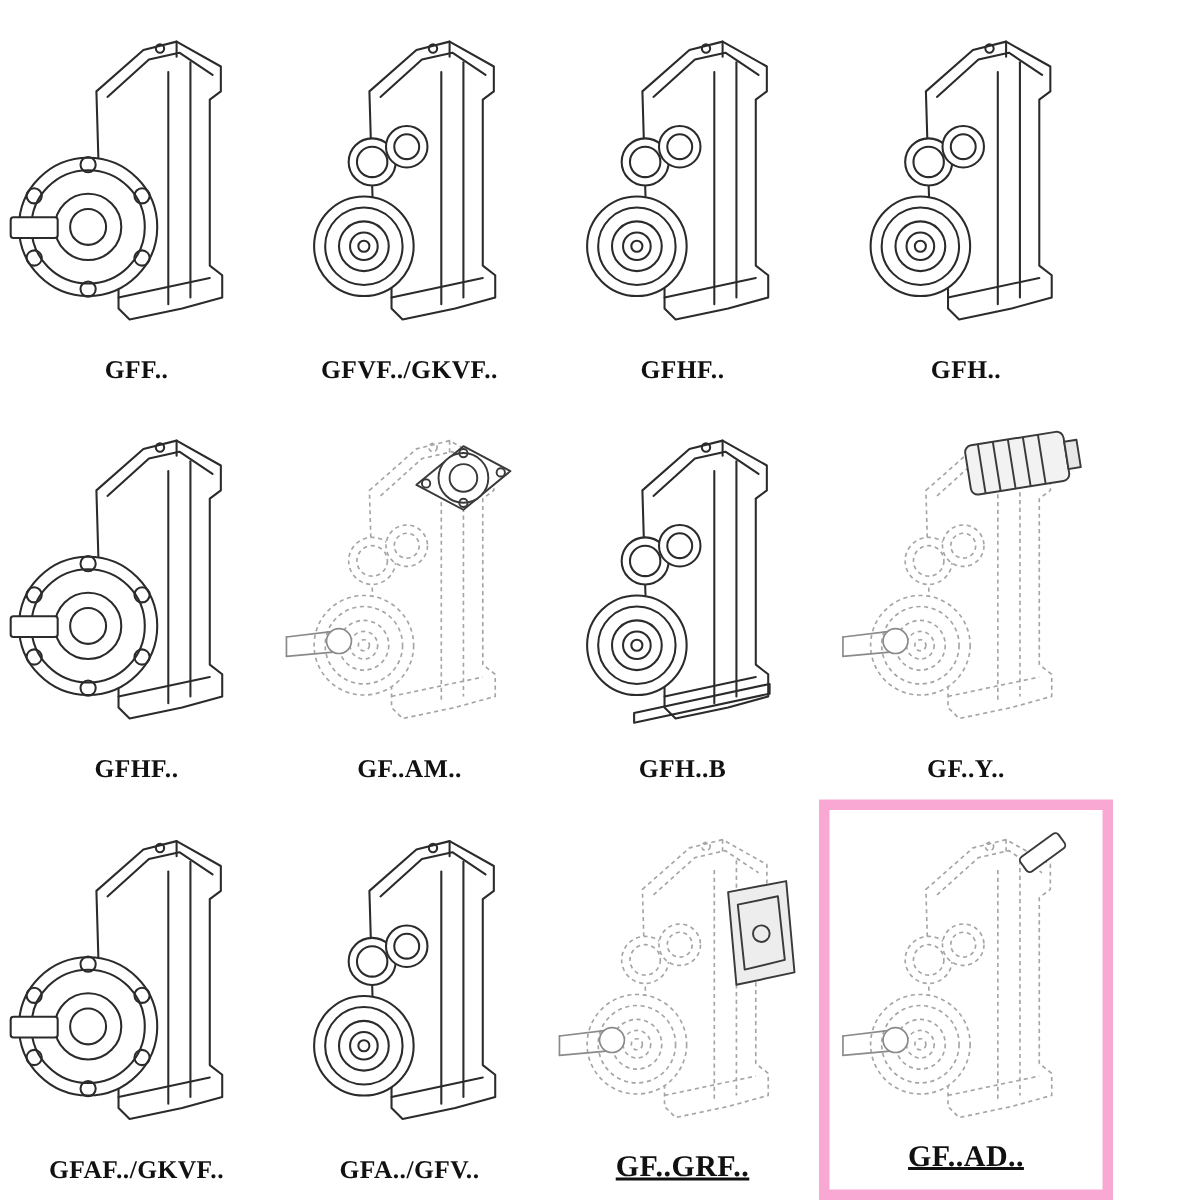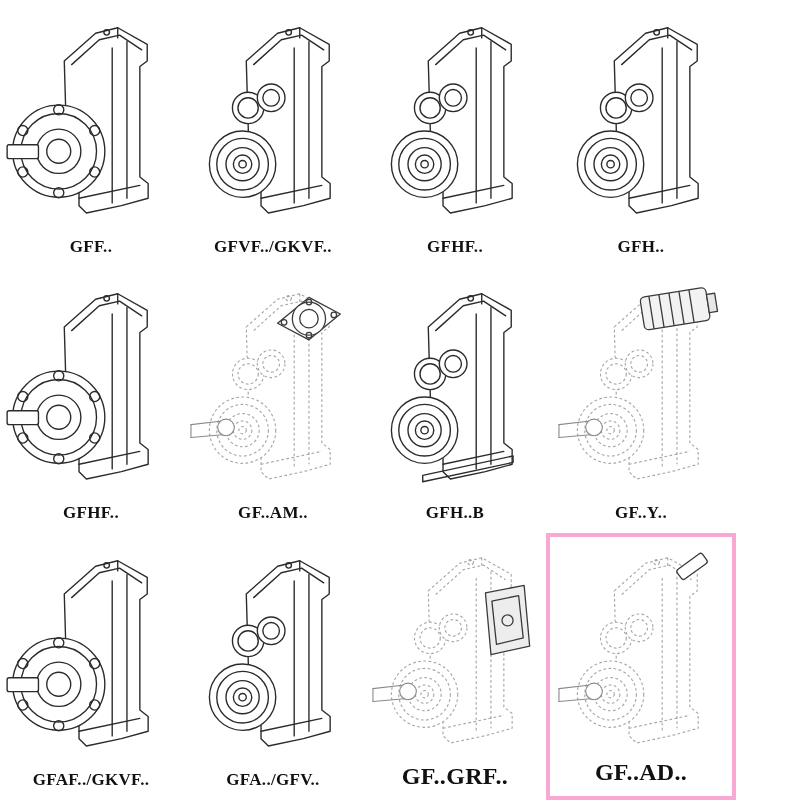--- a/index.html
+++ b/index.html
@@ -13,32 +13,32 @@
     display:grid;
     width:725px; height:800px;
     grid-template-columns:repeat(4,1fr);
     grid-template-rows:repeat(3,1fr);
   }
   .cell {
     display:flex; flex-direction:column;
     align-items:center; justify-content:flex-end;
     padding:4px 2px 10px;
   }
-  .cell.boxed { border:4px solid #f9a8d4; }
+  .cell.boxed { border:7px solid #f9a8d4; }
   .drawing {
     flex:1; width:100%;
     display:flex; align-items:center; justify-content:center;
   }
   svg.dw { width:178px; height:212px; }
   .label {
     font-weight:700; font-size:17px; letter-spacing:.3px;
     color:#111; text-align:center; padding-top:3px;
     white-space:nowrap;
   }
-  .label-lg { font-size:24px; }
+  .label-lg { font-size:20px;text-decoration:underline; }
 
   
   .st      { stroke:#2b2b2b; stroke-width:1.5; fill:none; stroke-linejoin:round; stroke-linecap:round; }
   .st-dash { stroke:#a5a5a5; stroke-width:1.2; stroke-dasharray:3 2.6; fill:none; stroke-linejoin:round; }
   .st-att  { stroke:#3a3a3a; stroke-width:1.4; fill:none; stroke-linejoin:round; }
   .st-thin { stroke:#8a8a8a; stroke-width:1.2; fill:none; stroke-linecap:round; }
 </style>
 </head>
 <body>
 

